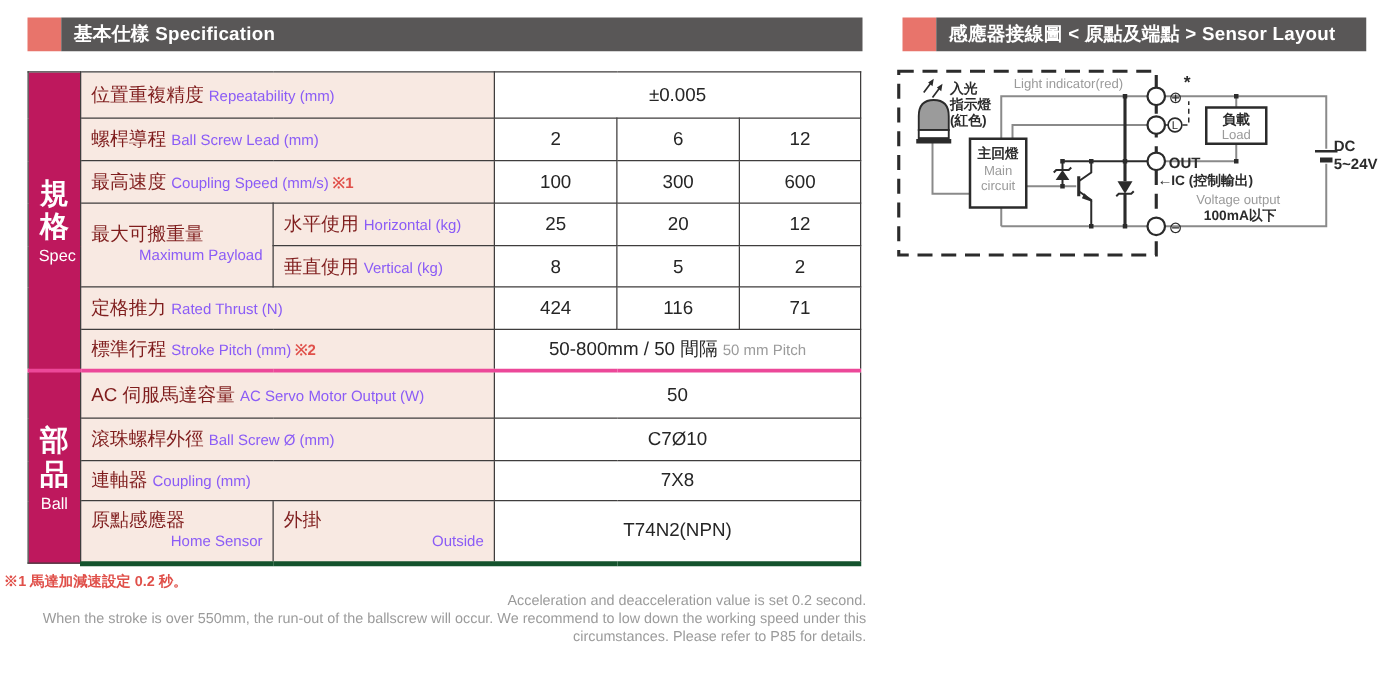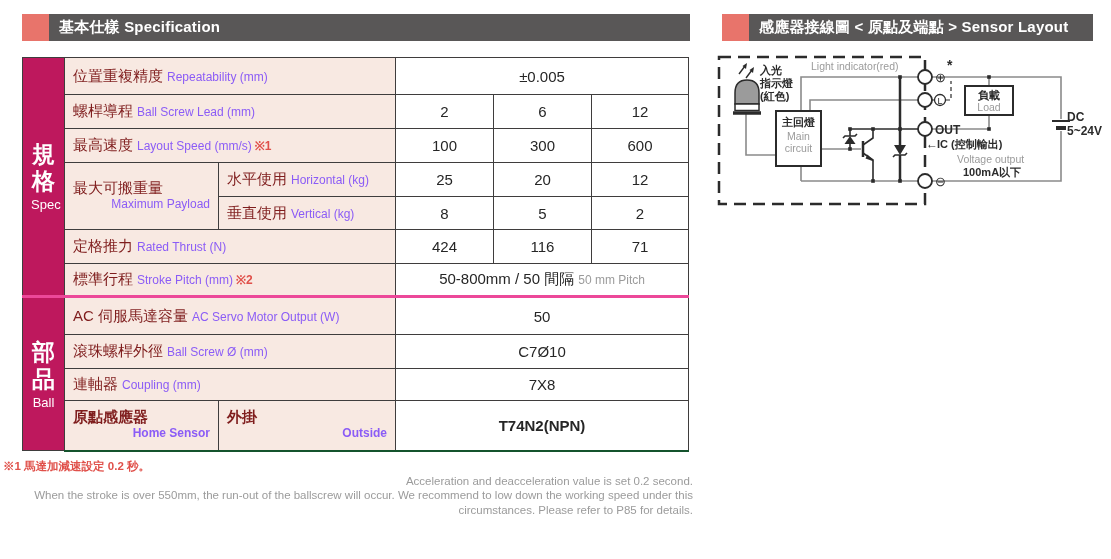--- a/index.html
+++ b/index.html
@@ -17,21 +17,21 @@
     display:flex; align-items:center; padding-left:10px; letter-spacing:.2px;
     white-space:nowrap; overflow:hidden;
   }
   #hbar-left  { left:22px;  width:668px; }
   #hbar-right { left:722px; width:371px; }
 
   
   #spec-table { position:absolute; left:22px; top:57px; border-collapse:collapse; table-layout:fixed; width:666px; }
   #spec-table td { border:1px solid #3f3d3d; padding:0 8px; vertical-align:middle; }
   #spec-table tr.sec-start td { border-top:3px solid #ec4899; }
-  #spec-table tr.last td { border-bottom:2px solid #14532d;font-weight:bold; }
+  #spec-table tr.last td { border-bottom:4px solid #14532d; }
 
   td.side { background:#be185d; color:#fff; text-align:center; padding:0 2px;margin-left:48px; }
   .side-zh { font-size:23px; font-weight:bold; line-height:27px; word-break:break-all; }
   .side-en { font-size:13px; margin-top:2px; }
 
   td.lab { background:#F8E9E2; }
   .zh  { font-size:15px; color:#7f1d1d; }
   .en  { font-size:12px; color:#8b5cf6; margin-left:4px;text-align:right; }
   .note{ font-size:12px; color:#E0504A; font-weight:bold; margin-left:3px; }
   .lab2 .zh, .lab2 .en { display:block; margin-left:0; line-height:17px; }
@@ -90,21 +90,21 @@
       <tr style="height:34px">
         <td class="lab" colspan="2">
           <span class="zh">螺桿導程</span><span class="en">Ball Screw Lead (mm)</span>
         </td>
         <td class="val">2</td>
         <td class="val">6</td>
         <td class="val">12</td>
       </tr>
       <tr style="height:34px">
         <td class="lab" colspan="2">
-          <span class="zh">最高速度</span><span class="en">Layout Speed (mm/s)</span><span class="note">※1</span>
+          <span class="zh">最高速度</span><span class="en">Coupling Speed (mm/s)</span><span class="note">※1</span>
         </td>
         <td class="val">100</td>
         <td class="val">300</td>
         <td class="val">600</td>
       </tr>
       <tr style="height:34px">
         <td class="lab lab2" rowspan="2">
           <span class="zh">最大可搬重量</span>
             <span class="en">Maximum Payload</span>
         </td>

